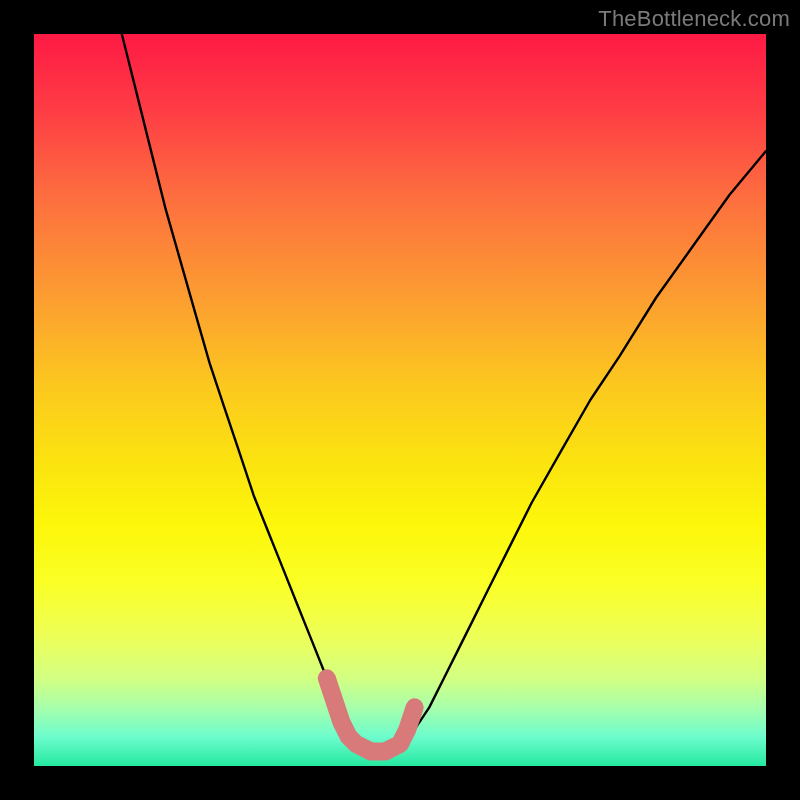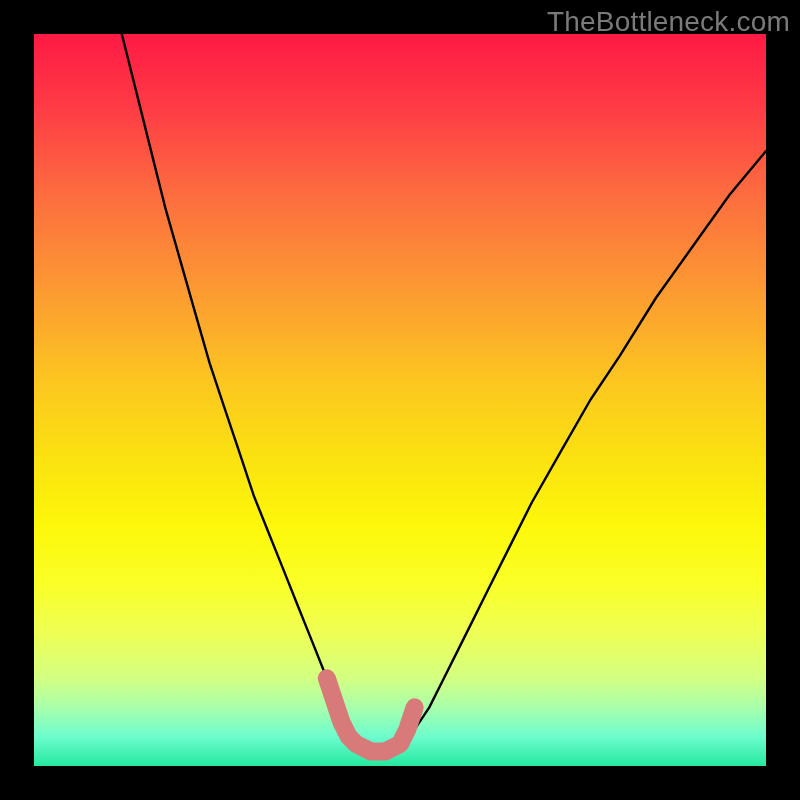--- a/index.html
+++ b/index.html
@@ -39,21 +39,21 @@
       #a8ffab 92%,
       #6dfccd 96%,
       #25e9a0 100%
     );
   }
   .watermark {
     position: absolute;
     top: 6px;
     right: 10px;
     color: #7a7a7a;
-    font-size: 28px;
+    font-size: 22px;
     font-weight: 500;
     letter-spacing: 0.2px;
     margin-left: 28px;
   }
   svg.curve {
     position: absolute;
     left: 0;
     top: 0;
     width: 732px;
     height: 732px;

